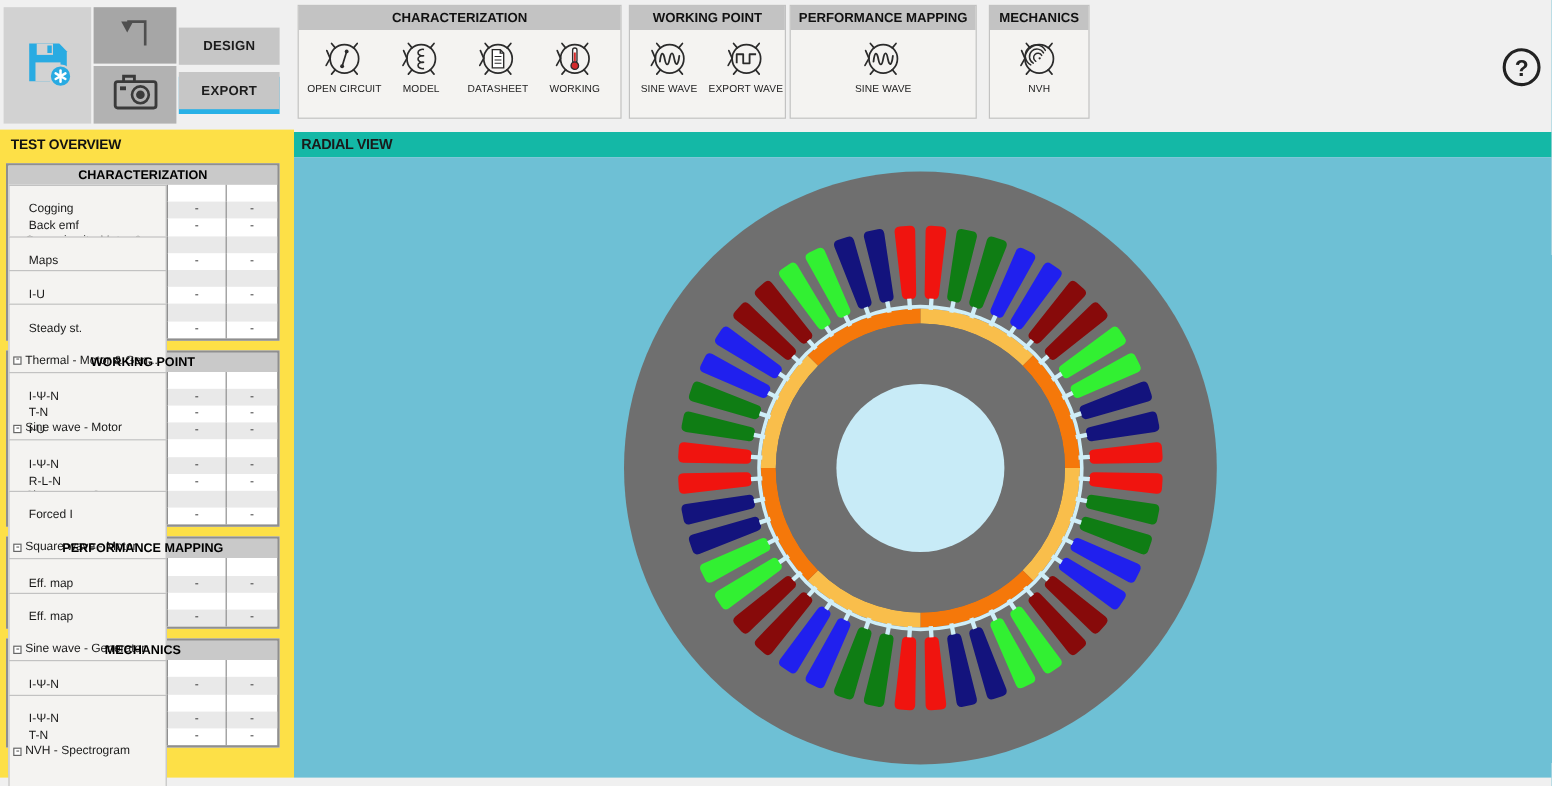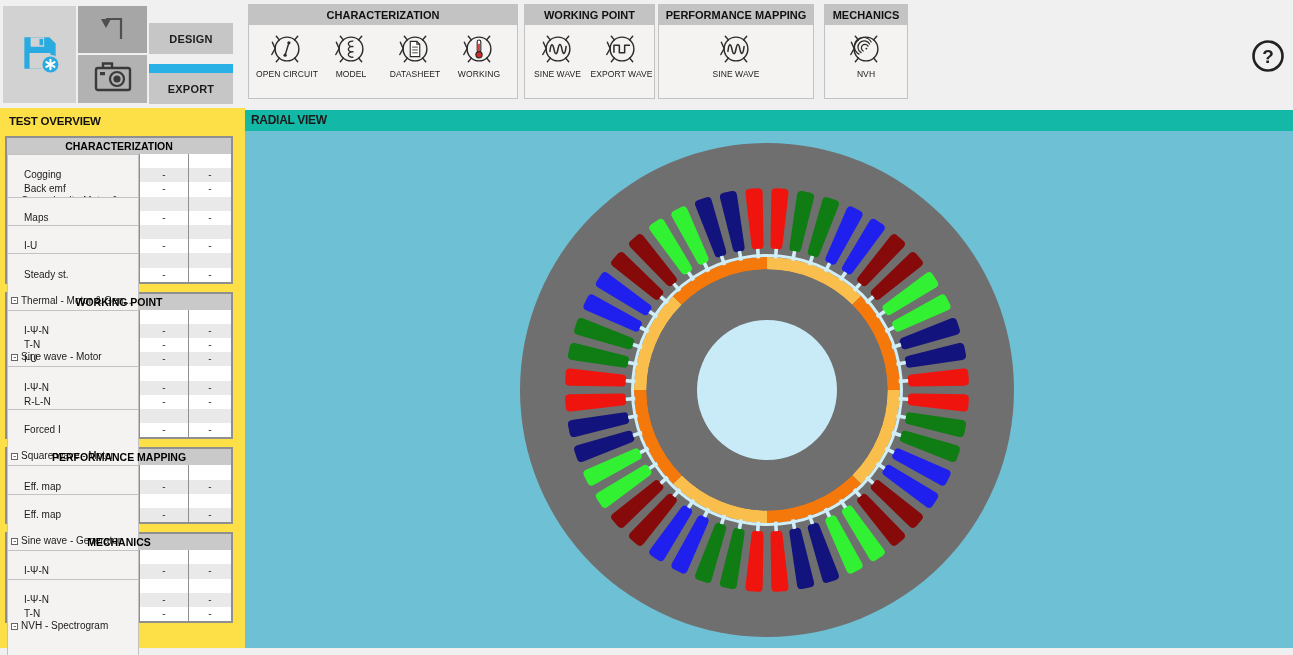--- a/index.html
+++ b/index.html
@@ -17,21 +17,21 @@
     display:flex;align-items:center;justify-content:center;cursor:pointer;}
   #camera-btn{left:78px;top:55px;width:69px;height:48px;background:#b2b2b2;
     display:flex;align-items:center;justify-content:center;cursor:pointer;}
 
   
   .tab{left:149px;width:84px;height:31px;background:#c6c6c6;color:#1c1c1c;
     font-size:11px;font-weight:bold;display:flex;align-items:center;justify-content:center;
     letter-spacing:0.2px;cursor:pointer;}
   #tab-design{top:23px;}
   #tab-test{top:40px;margin-top:24px;}
-  #tab-export{top:73px;}
+  #tab-export{top:60px;}
   .tab.active{background:#29b1e6;color:#ffffff;}
 
   
   .group{top:4px;height:95px;border:1px solid #c2c2c2;background:#f4f3f1;box-sizing:border-box;}
   .group-header{height:20px;background:#c3c3c3;display:flex;align-items:center;justify-content:center;
     font-size:11px;font-weight:bold;color:#111;}
   .group-body{display:flex;justify-content:center;align-items:flex-start;padding-top:4px;}
   .tool-btn{display:flex;flex-direction:column;align-items:center;width:64px;cursor:pointer;}
   .tool-btn .ticon{height:40px;display:flex;align-items:center;justify-content:center;}
   .tool-label{font-size:8.5px;color:#222;white-space:nowrap;margin-top:0px;letter-spacing:0.1px;}

